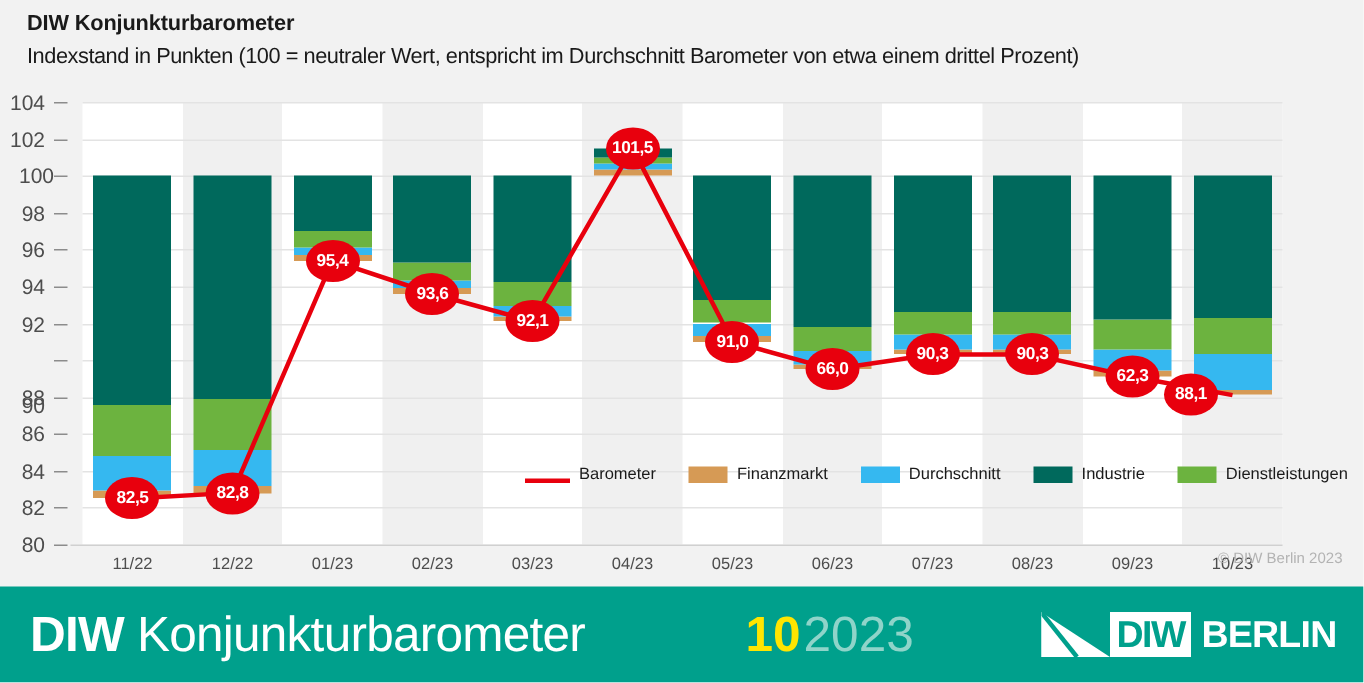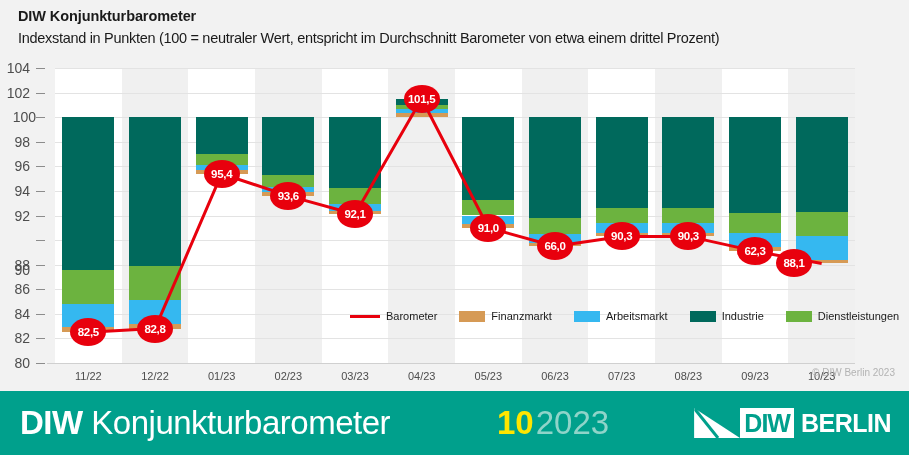--- a/index.html
+++ b/index.html
@@ -72,21 +72,21 @@
     transform:translate(-50%,-50%);
     letter-spacing:-0.3px;
   }
 
   
   .legend{
     position:absolute;left:350px;top:310px;
     display:flex;align-items:center;gap:10px;
     font-size:11px;color:#1a1a1a;
   }
-  .legend-item{display:flex;align-items:center;gap:6px;margin-right:12px;}
+  .legend-item{display:flex;align-items:flex-end;gap:6px;margin-right:12px;}
   .legend-swatch{width:26px;height:11px;display:block;}
   .legend-line{width:30px;height:3px;background:#e8000d;display:block;}
 
   .copyright{
     position:absolute;right:14px;top:367px;
     font-size:10px;color:#b3b3b3;
   }
 
   
   .footer{
@@ -275,21 +275,21 @@
       <div class="legend-item">
         <span class="legend-line"></span>
         <span>Barometer</span>
       </div>
       <div class="legend-item">
         <span class="legend-swatch" style="background: rgb(214, 154, 85);"></span>
         <span>Finanzmarkt</span>
       </div>
       <div class="legend-item">
         <span class="legend-swatch" style="background: rgb(53, 184, 240);"></span>
-        <span>Arbeitsmarkt</span>
+        <span>Durchschnitt</span>
       </div>
       <div class="legend-item">
         <span class="legend-swatch" style="background: rgb(0, 105, 92);"></span>
         <span>Industrie</span>
       </div>
       <div class="legend-item">
         <span class="legend-swatch" style="background: rgb(108, 179, 63);"></span>
         <span>Dienstleistungen</span>
       </div>
     </div>

